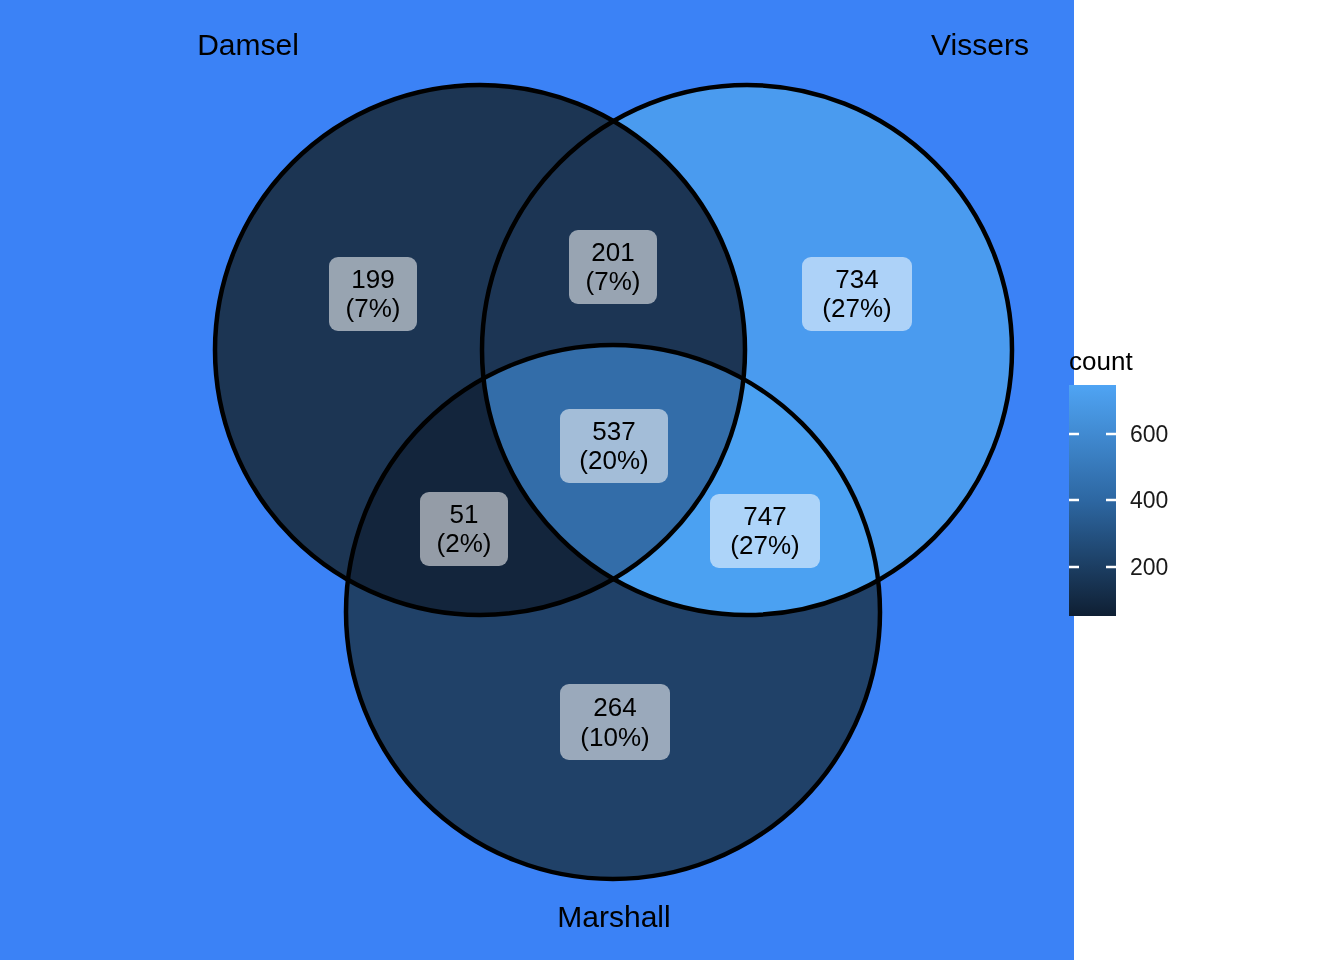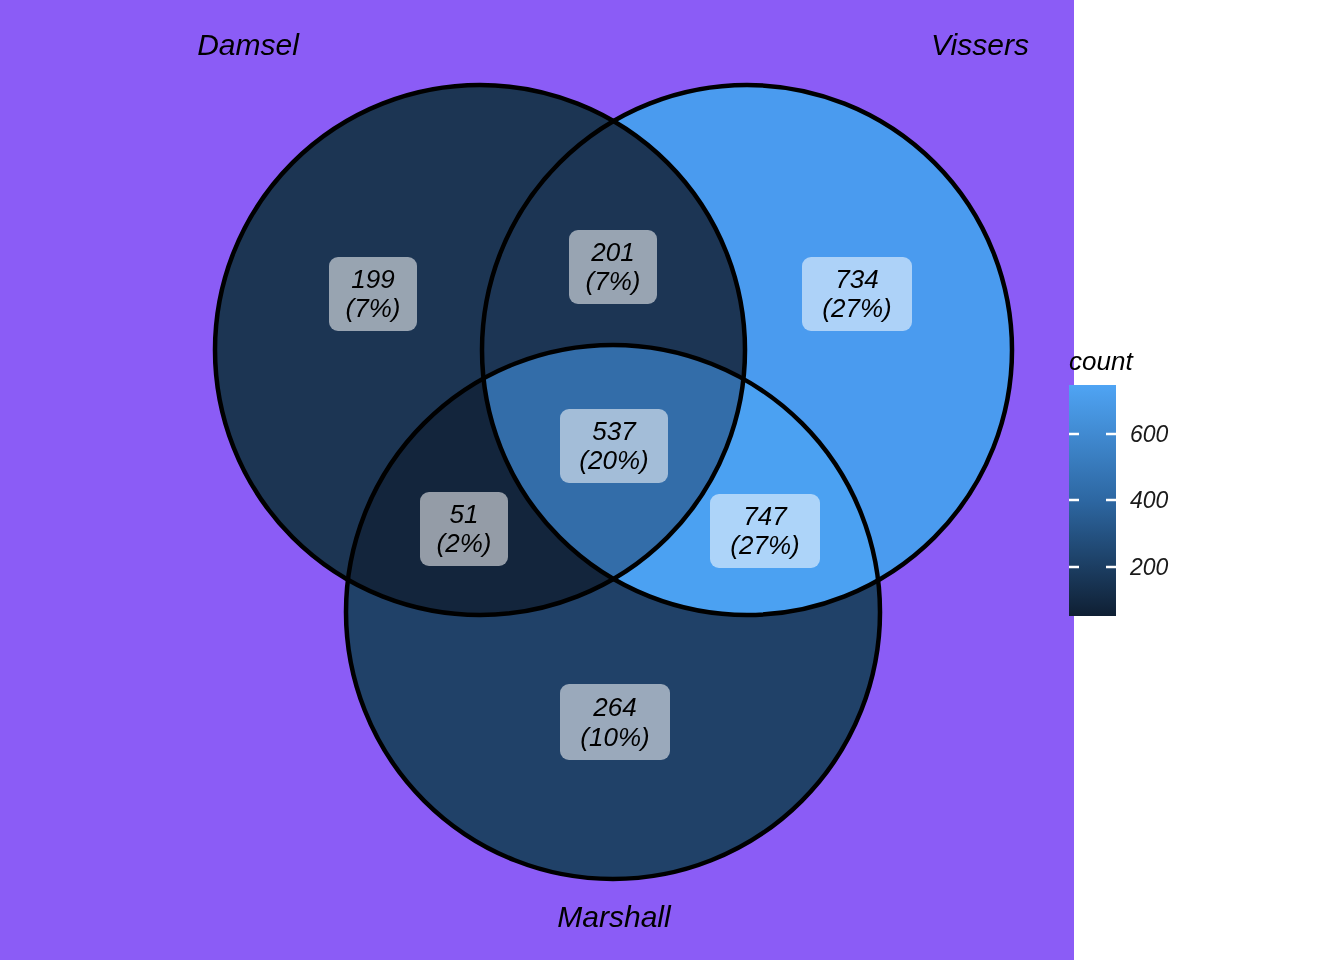--- a/index.html
+++ b/index.html
@@ -8,22 +8,21 @@
     background: #ffffff;
     width: 1344px;
     height: 960px;
     overflow: hidden;
     font-family: "Liberation Sans", sans-serif;
   }
   .canvas {
     position: relative;
     width: 1074px;
     height: 960px;
-    background: #8b5cf6;
-    font-style: italic;
+    background: #3b82f6;
   }
   svg text {
     font-family: "Liberation Sans", sans-serif;
     fill: #000000;
   }
   .set-label {
     font-size: 30px;
     text-anchor: middle;
   }
   .region-count, .region-pct {

